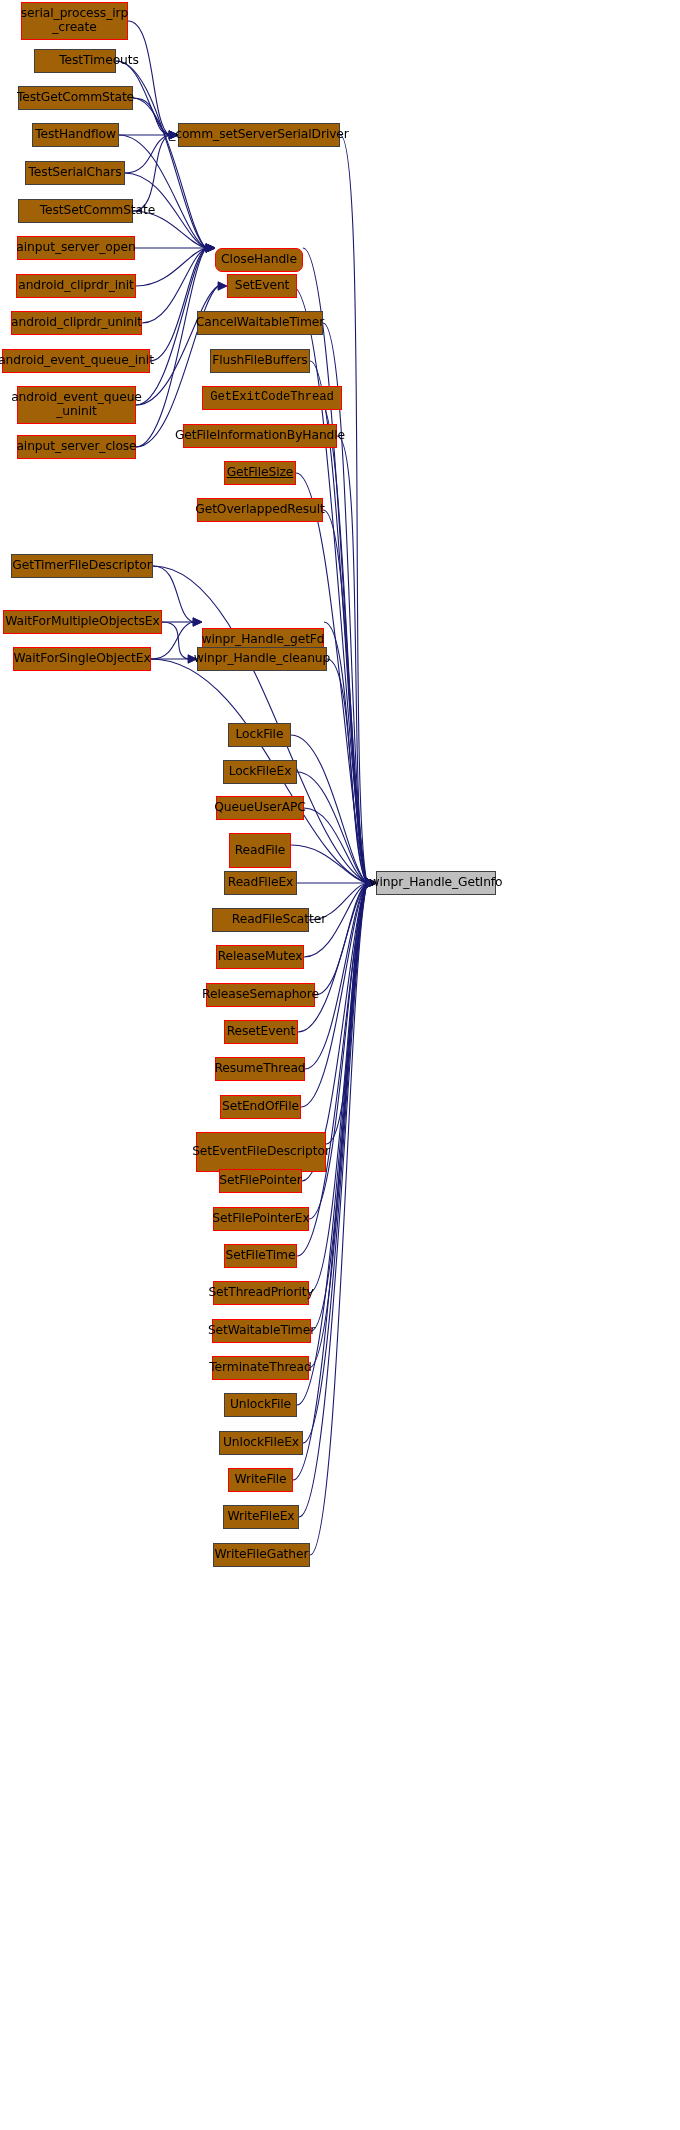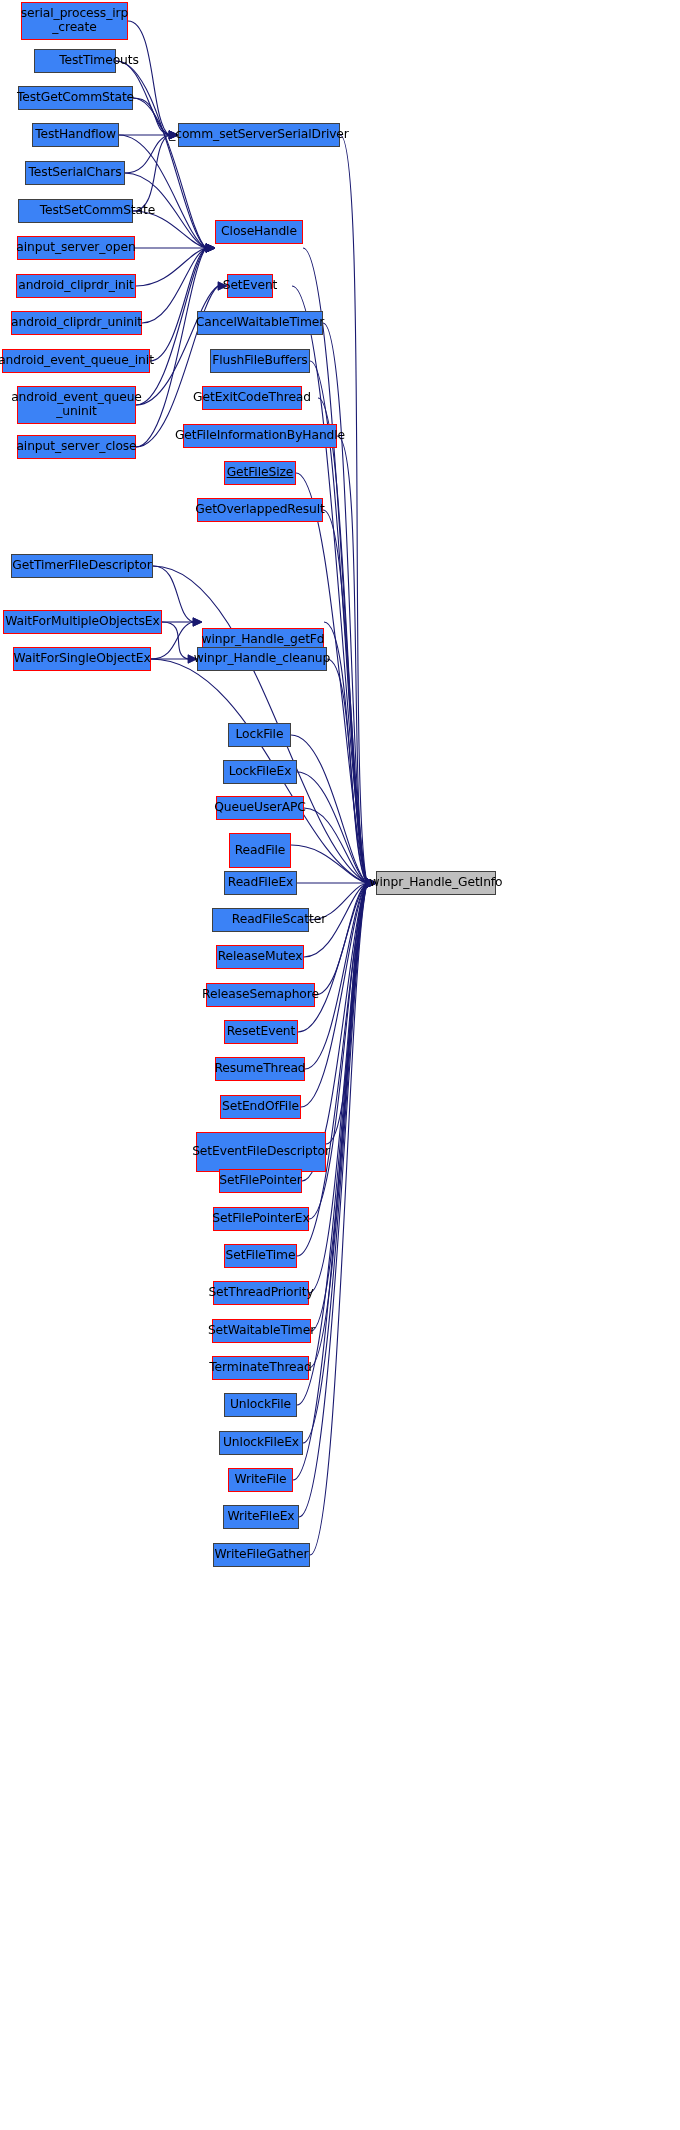--- a/index.html
+++ b/index.html
@@ -26,21 +26,21 @@
   .node {
     position: absolute;
     box-sizing: border-box;
     display: flex;
     align-items: center;
     justify-content: center;
     text-align: center;
     font-size: 12.3px;
     line-height: 1.12;
     color: #000000;
-    background: #3b82f6;
+    background: #a16207;
     border: 1px solid #000000;
     white-space: pre-line;
     letter-spacing: -0.1px;
     z-index: 2;
   }
   .node.red {
     border-color: #ff0000;
   }
   .node.target {
     background: #bfbfbf;
@@ -188,25 +188,25 @@
     <div class="node red" style="left: 16px; top: 274px; width: 120px; height: 24px;">android_cliprdr_init</div>
     <div class="node red" style="left: 11px; top: 311px; width: 131px; height: 24px;">android_cliprdr_uninit</div>
     <div class="node red" style="left: 2px; top: 349px; width: 148px; height: 24px;">android_event_queue_init</div>
     <div class="node red" style="left: 17px; top: 386px; width: 119px; height: 38px;">android_event_queue
 _uninit</div>
     <div class="node red" style="left: 17px; top: 435px; width: 119px; height: 24px;">ainput_server_close</div>
     <div class="node dark" style="left: 11px; top: 554px; width: 142px; height: 24px;">GetTimerFileDescriptor</div>
     <div class="node red" style="left: 3px; top: 610px; width: 159px; height: 24px;">WaitForMultipleObjectsEx</div>
     <div class="node red" style="left: 13px; top: 647px; width: 138px; height: 24px;">WaitForSingleObjectEx</div>
     <div class="node dark" style="left: 178px; top: 123px; width: 162px; height: 24px;">_comm_setServerSerialDriver</div>
-    <div class="node red" style="left: 215px; top: 220px; width: 88px; height: 24px;">CloseHandle</div>
-    <div class="node red" style="left: 227px; top: 274px; width: 46px; height: 24px;">SetEvent</div>
+    <div class="node red" style="left: 215px; top: 248px; width: 88px; height: 24px; border-radius: 7px;">CloseHandle</div>
+    <div class="node red" style="left: 227px; top: 274px; width: 70px; height: 24px;">SetEvent</div>
     <div class="node dark" style="left: 197px; top: 311px; width: 126px; height: 24px;">CancelWaitableTimer</div>
     <div class="node dark" style="left: 210px; top: 349px; width: 100px; height: 24px;">FlushFileBuffers</div>
-    <div class="node red" style="left: 202px; top: 386px; width: 100px; height: 24px;">GetExitCodeThread</div>
+    <div class="node red" style="left: 202px; top: 386px; width: 140px; height: 24px; font-family: Liberation Mono, monospace;">GetExitCodeThread</div>
     <div class="node red" style="left: 183px; top: 424px; width: 154px; height: 24px;">GetFileInformationByHandle</div>
     <div class="node red" style="left: 224px; top: 461px; width: 72px; height: 24px; text-decoration: underline;">GetFileSize</div>
     <div class="node red" style="left: 197px; top: 498px; width: 126px; height: 24px;">GetOverlappedResult</div>
     <div class="node red" style="left: 202px; top: 610px; width: 122px; height: 24px; margin-top: 18px;">winpr_Handle_getFd</div>
     <div class="node dark" style="left: 197px; top: 647px; width: 130px; height: 24px;">winpr_Handle_cleanup</div>
     <div class="node dark" style="left: 228px; top: 723px; width: 63px; height: 24px;">LockFile</div>
     <div class="node dark" style="left: 223px; top: 760px; width: 74px; height: 24px;">LockFileEx</div>
     <div class="node red" style="left: 216px; top: 796px; width: 88px; height: 24px;">QueueUserAPC</div>
     <div class="node red" style="left: 229px; top: 833px; width: 62px; height: 35px;">ReadFile</div>
     <div class="node dark" style="left: 224px; top: 871px; width: 73px; height: 24px;">ReadFileEx</div>

